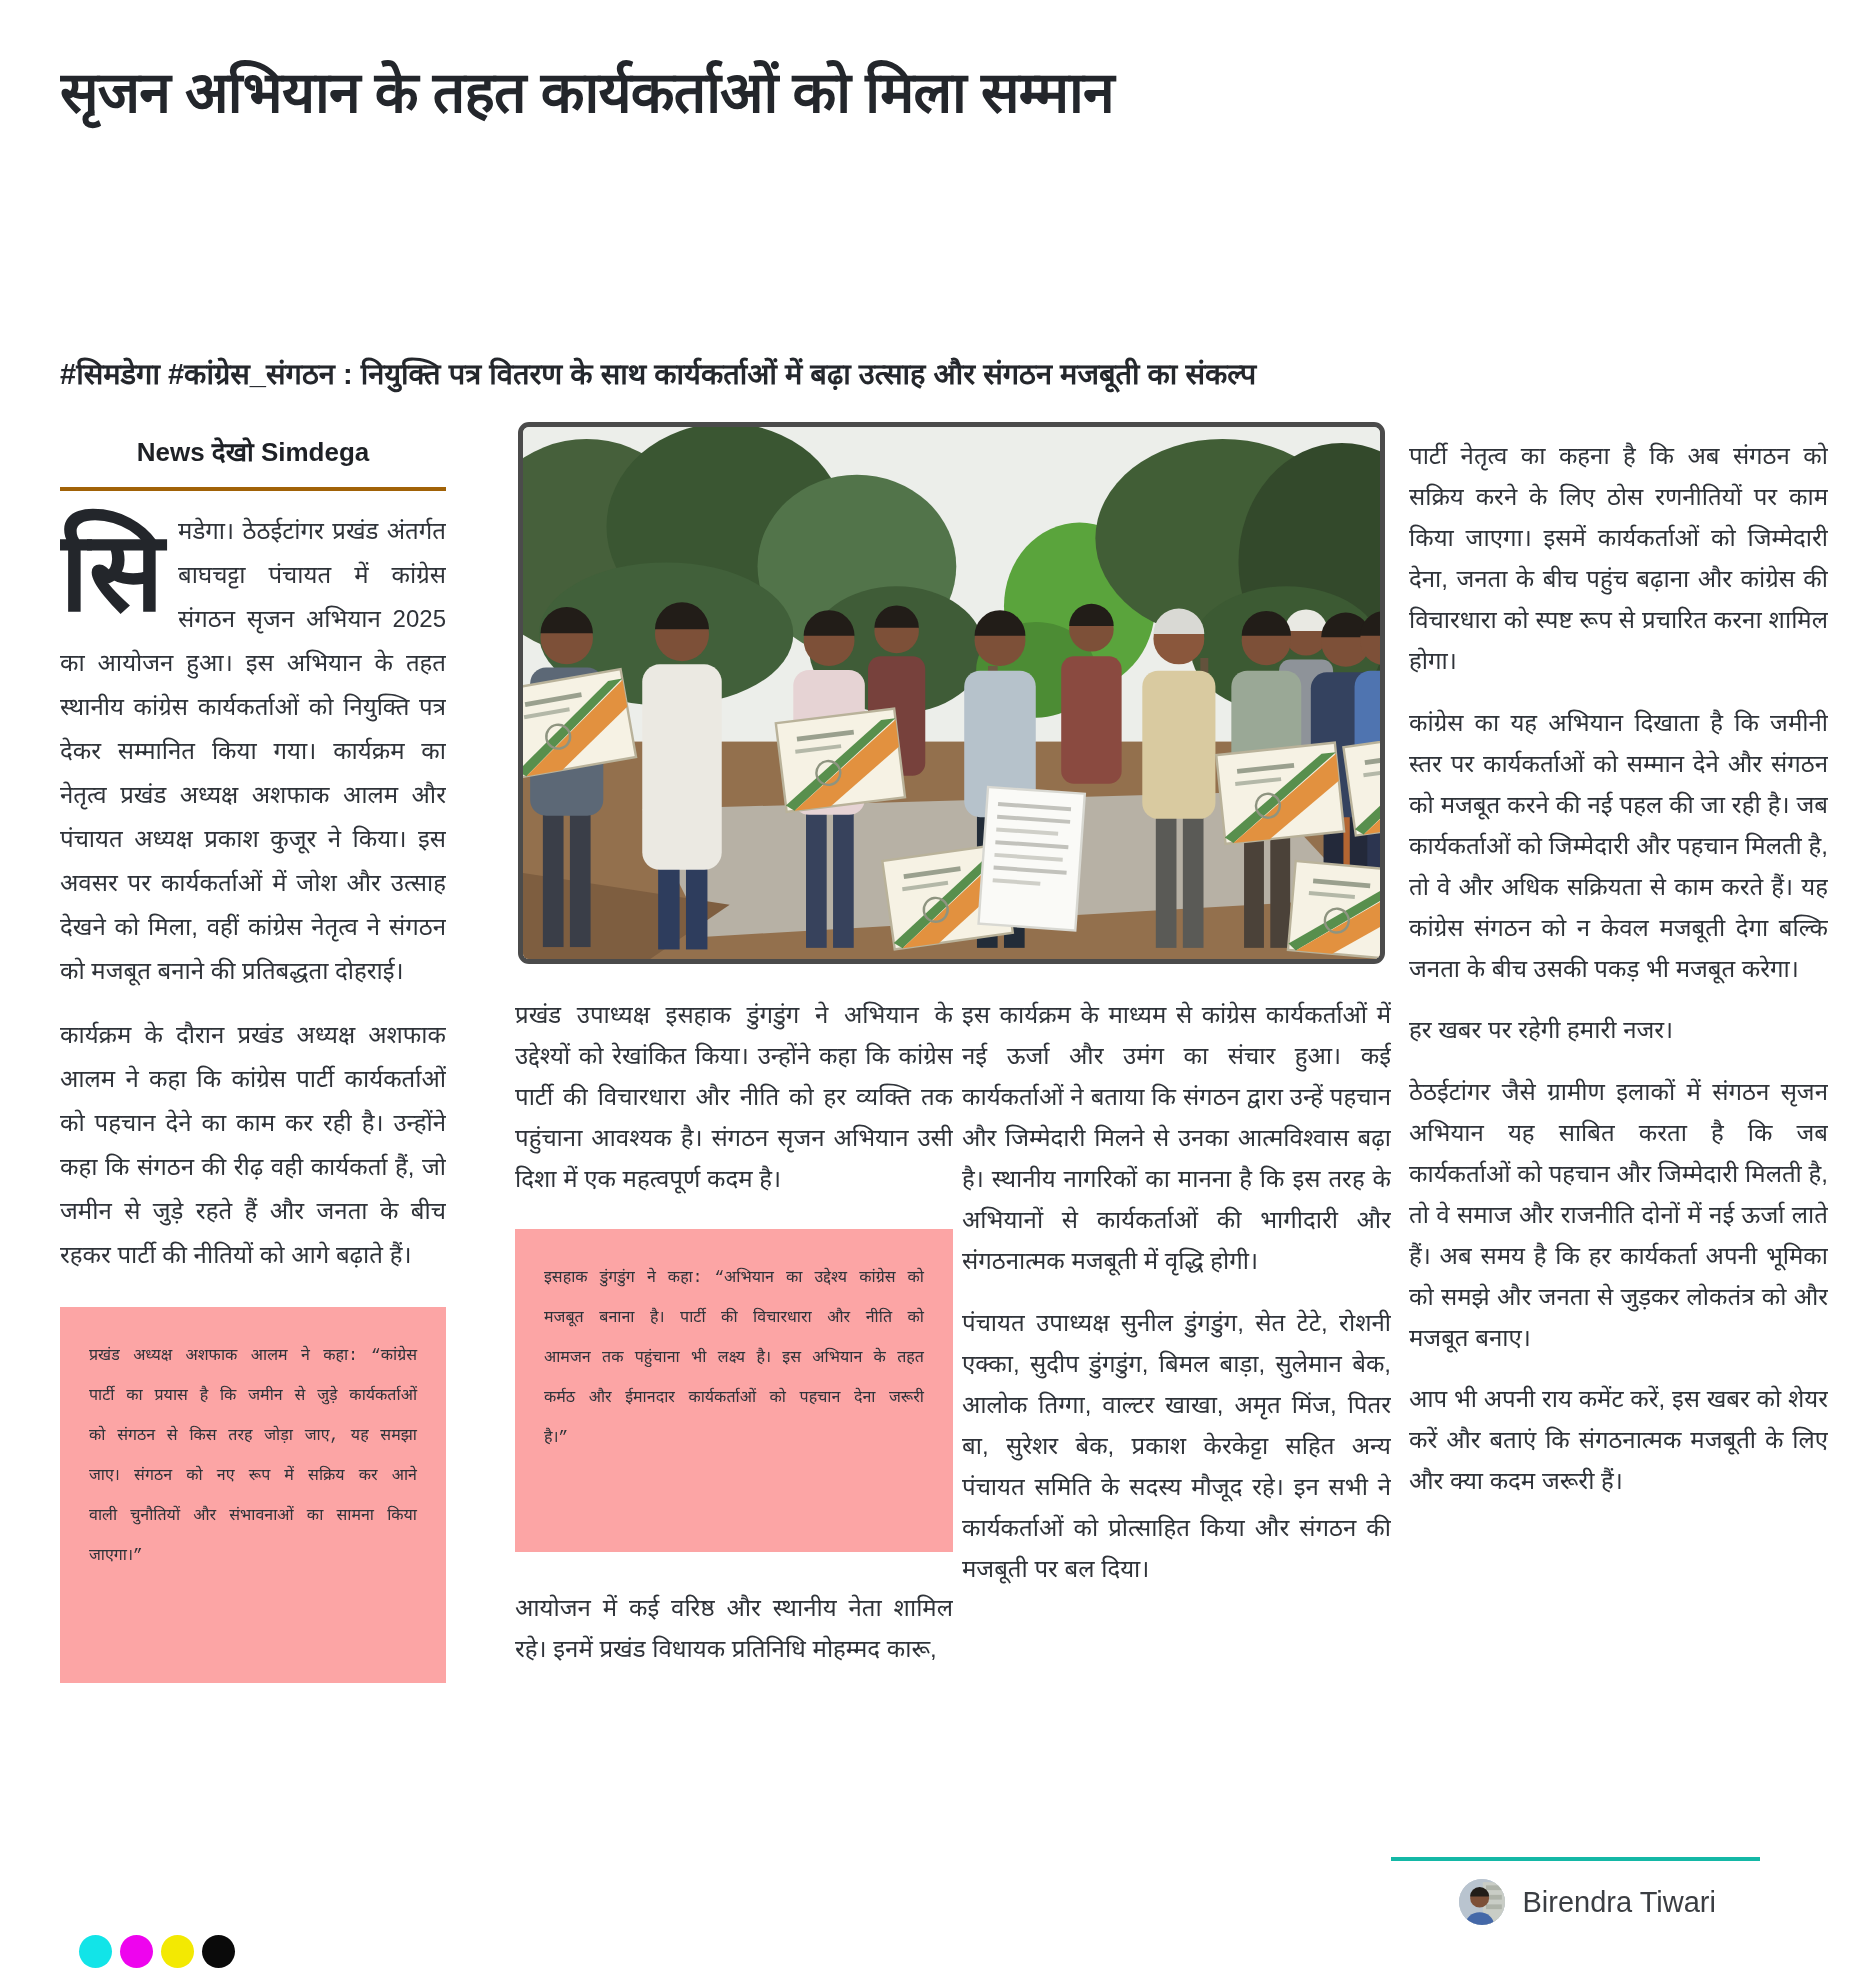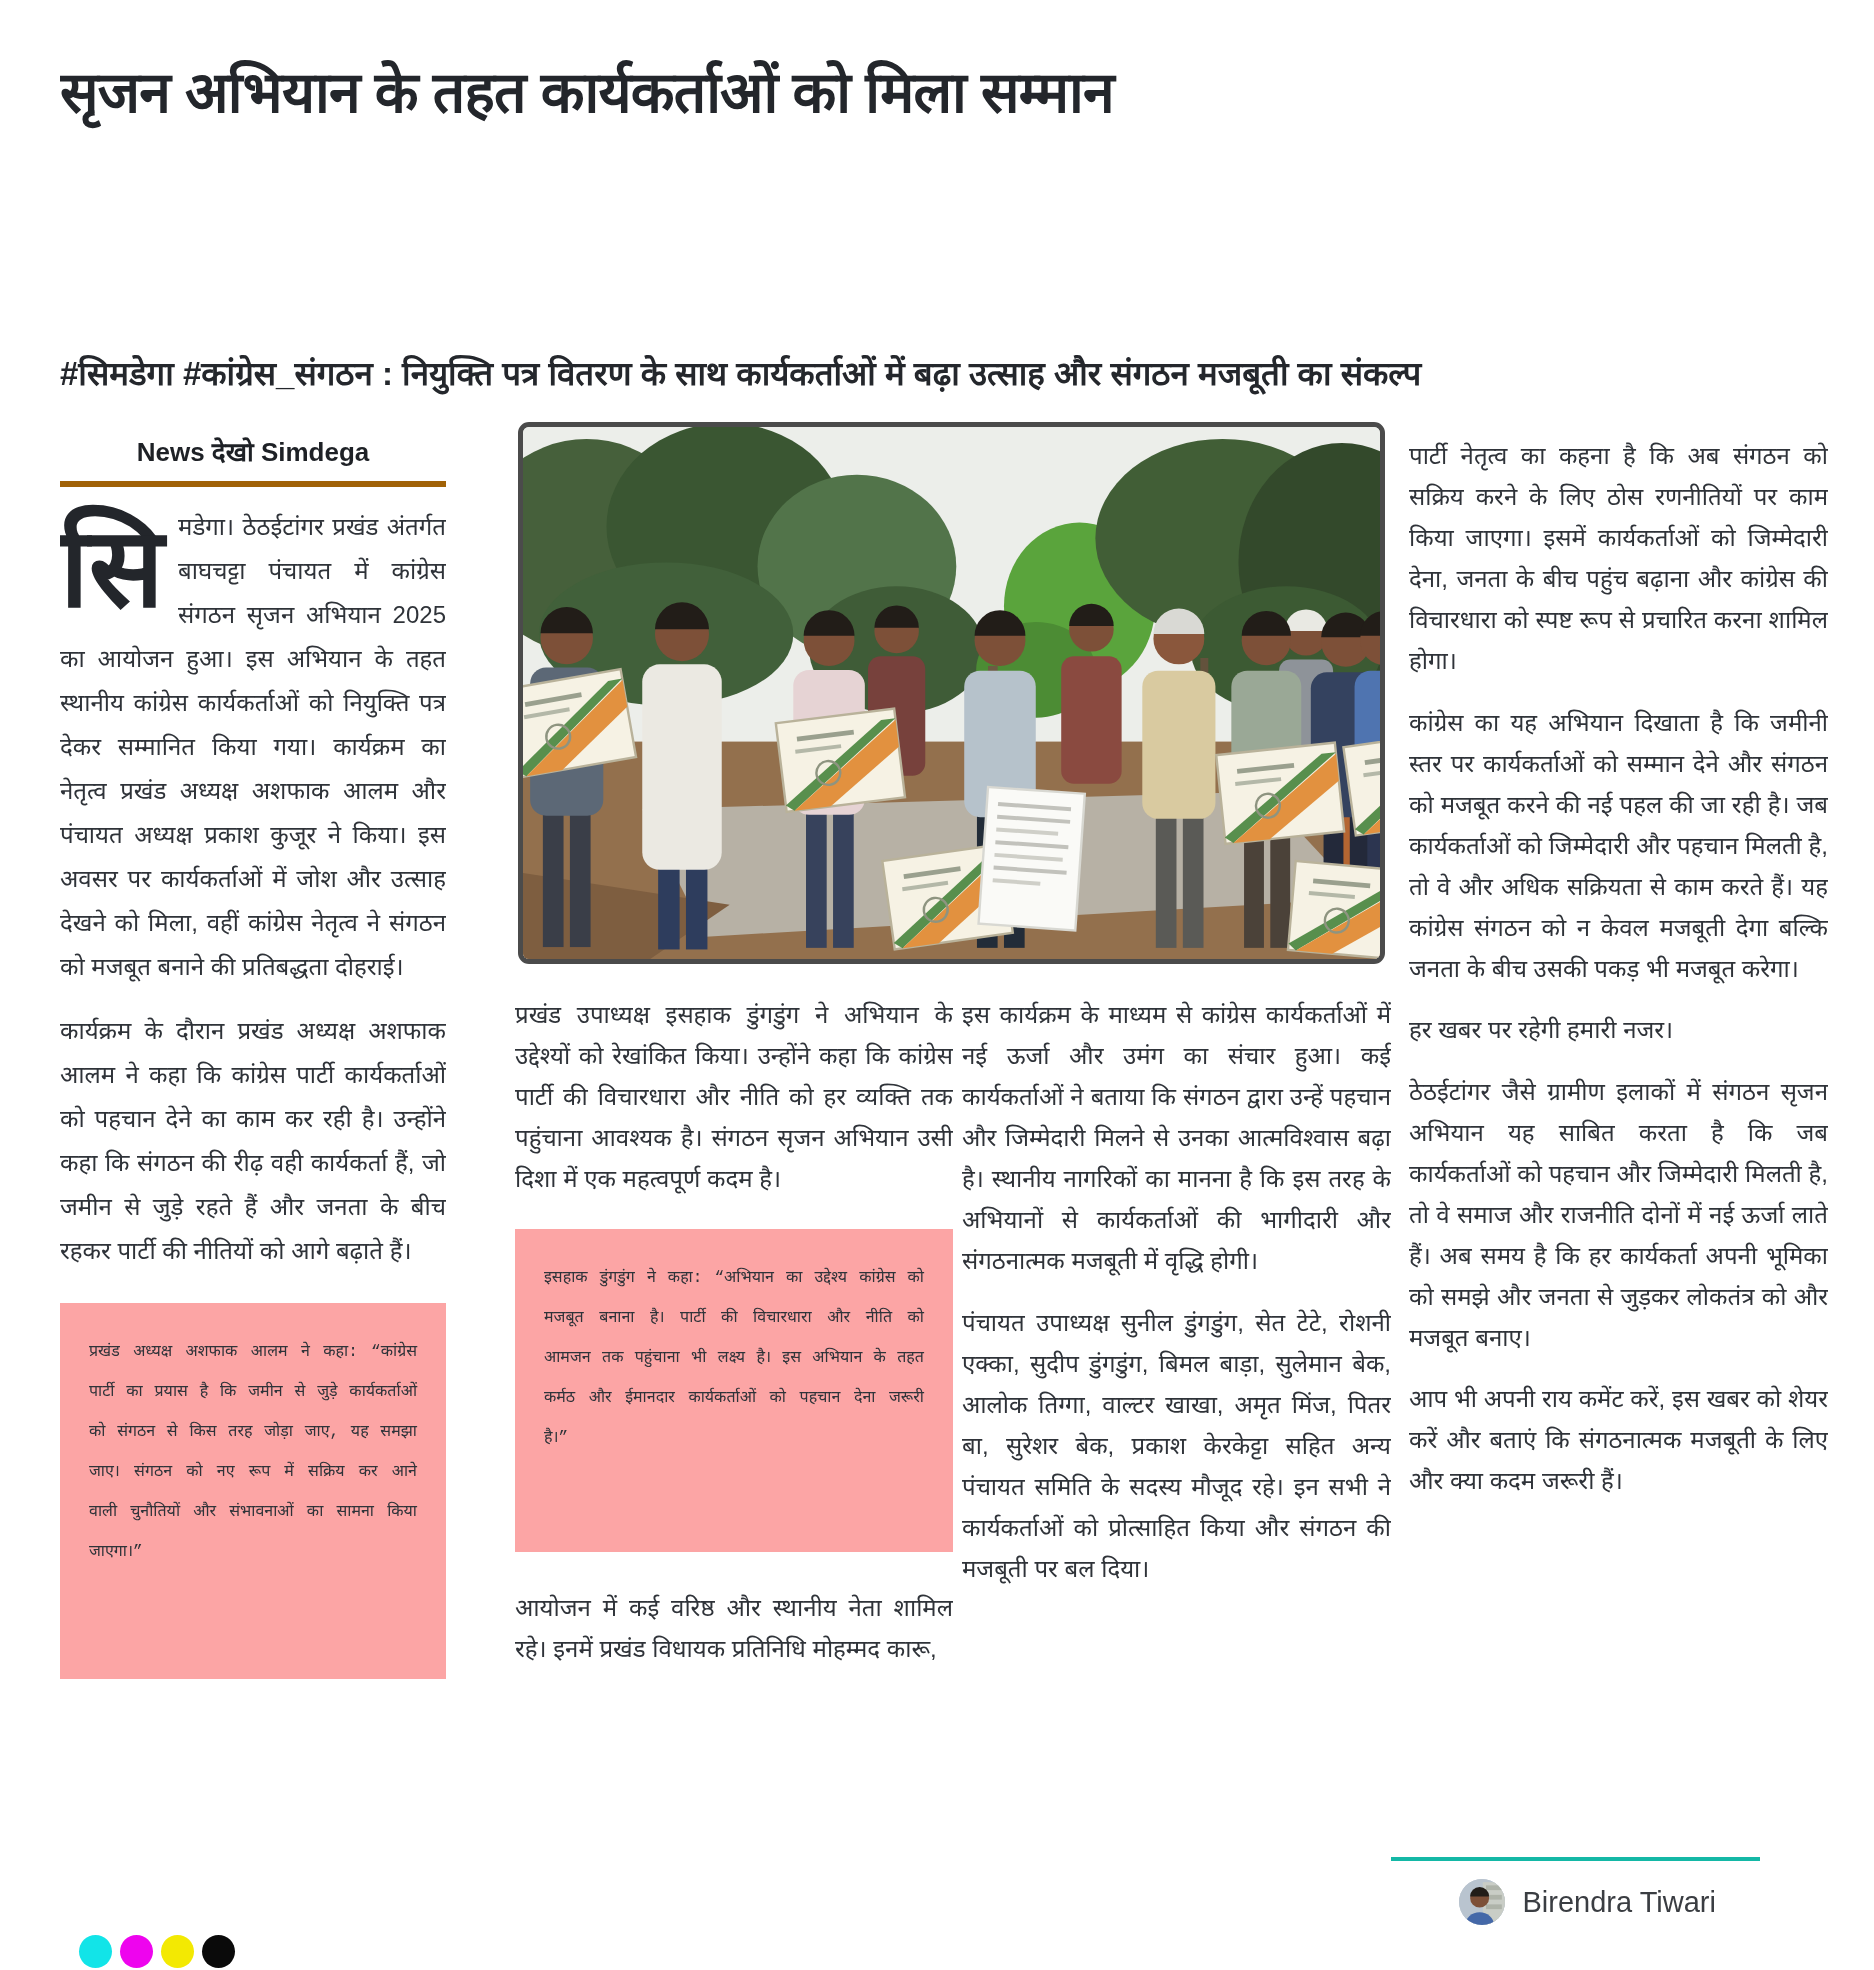--- a/index.html
+++ b/index.html
@@ -11,32 +11,32 @@
     color:#33373d;
     overflow:hidden;
   }
   .headline{
     position:absolute;left:60px;top:33px;width:1771px;
     font-size:57px;font-weight:900;color:#23262b;
     line-height:119px;letter-spacing:-0.8px;white-space:nowrap;overflow:hidden;
   }
   .subhead{
     position:absolute;left:60px;top:351px;width:1771px;
-    font-size:33px;font-weight:bold;color:#24272c;
+    font-size:29px;font-weight:bold;color:#24272c;
     white-space:nowrap;overflow:hidden;line-height:46px;
   }
   .col{position:absolute;text-align:justify;font-size:24px;line-height:41px;color:#2f3339;}
   .col p{margin:0 0 20.6px 0;}
   #col1{left:60px;top:435px;width:386px;height:1453px;line-height:44px;overflow:hidden;}
   #col2{left:515px;top:994px;width:438px;height:913px;overflow:hidden;}
   #col3{left:962px;top:994px;width:429px;height:881px;overflow:hidden;}
   #col4{left:1409px;top:435px;width:419px;height:1413px;overflow:hidden;}
   .kicker{
     text-align:center;font-size:26px;font-weight:bold;color:#1e2126;
-    padding-bottom:11px;border-bottom:6px solid #a16207;margin-bottom:17.5px;line-height:35px;
+    padding-bottom:17px;border-bottom:4px solid #a16207;margin-bottom:17.5px;line-height:35px;
   }
   .dropcap{
     float:left;font-size:111px;line-height:111px;font-weight:bold;color:#23262b;
     margin:8px 14.3px 0 0;
   }
   .quote-box{
     background:#fca5a5;padding:29px;margin:30px 0 35px 0;
     font-size:16px;line-height:40px;color:#2f3339;overflow:hidden;font-family:Liberation Mono, monospace;
   }
   #quote1{height:318px;}

